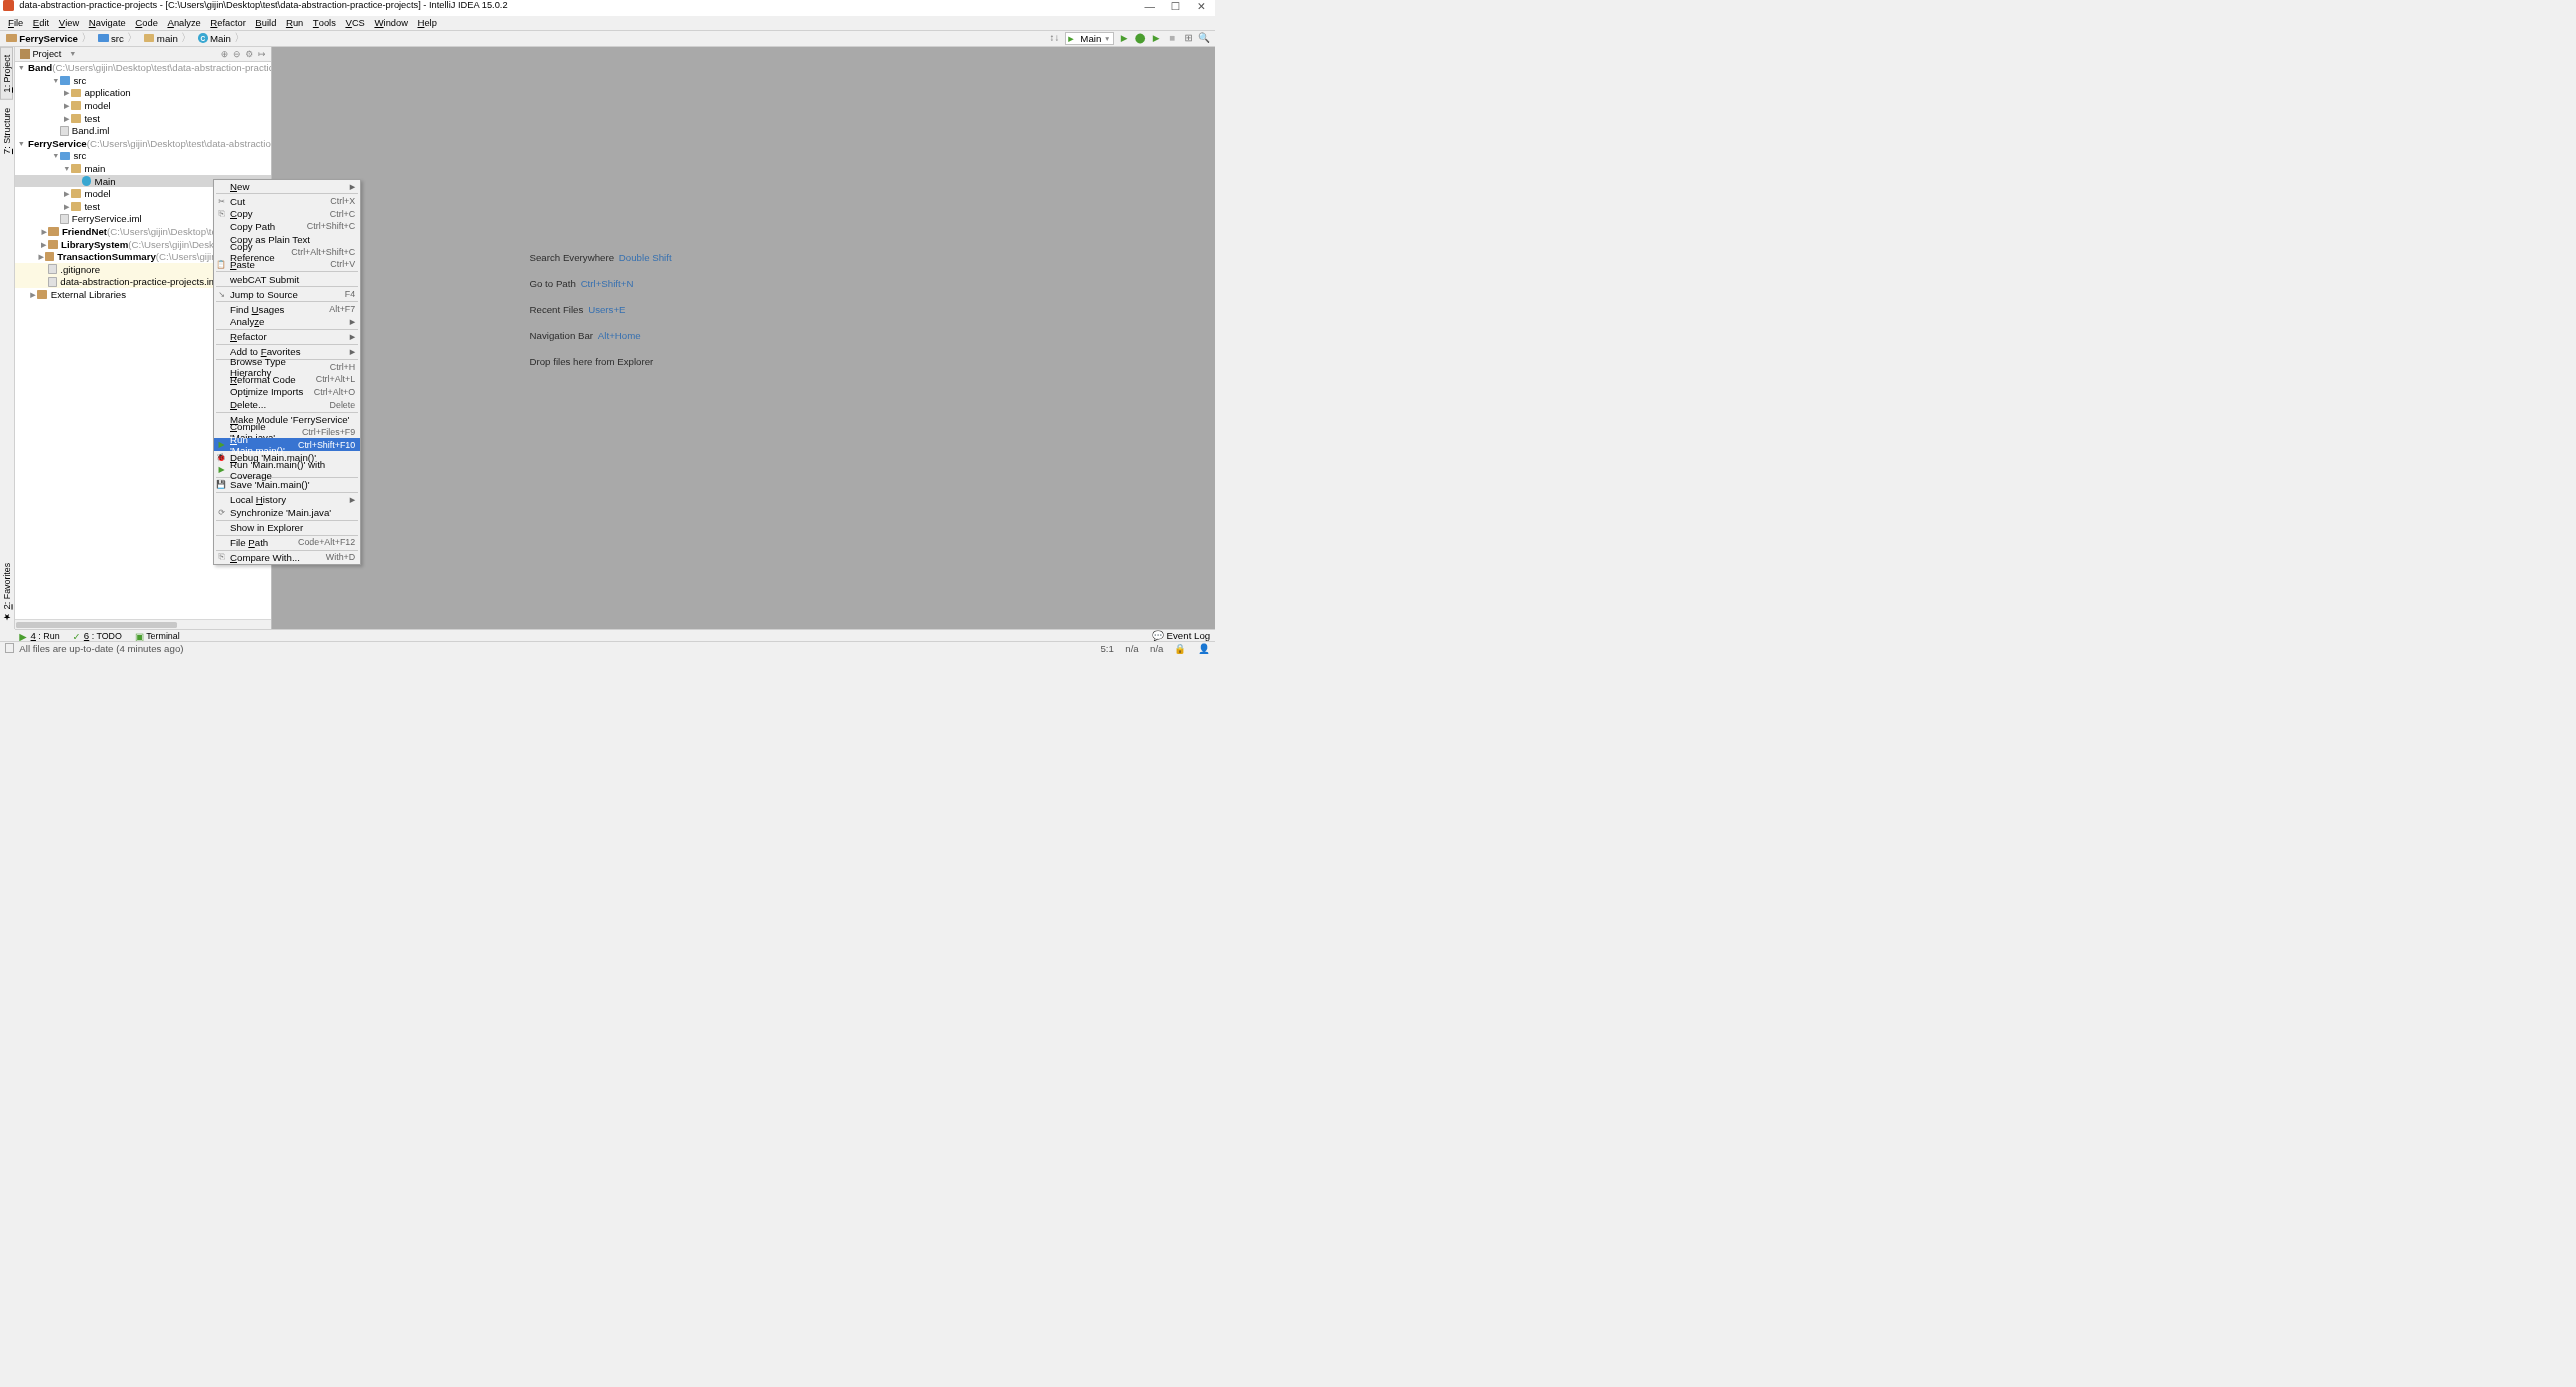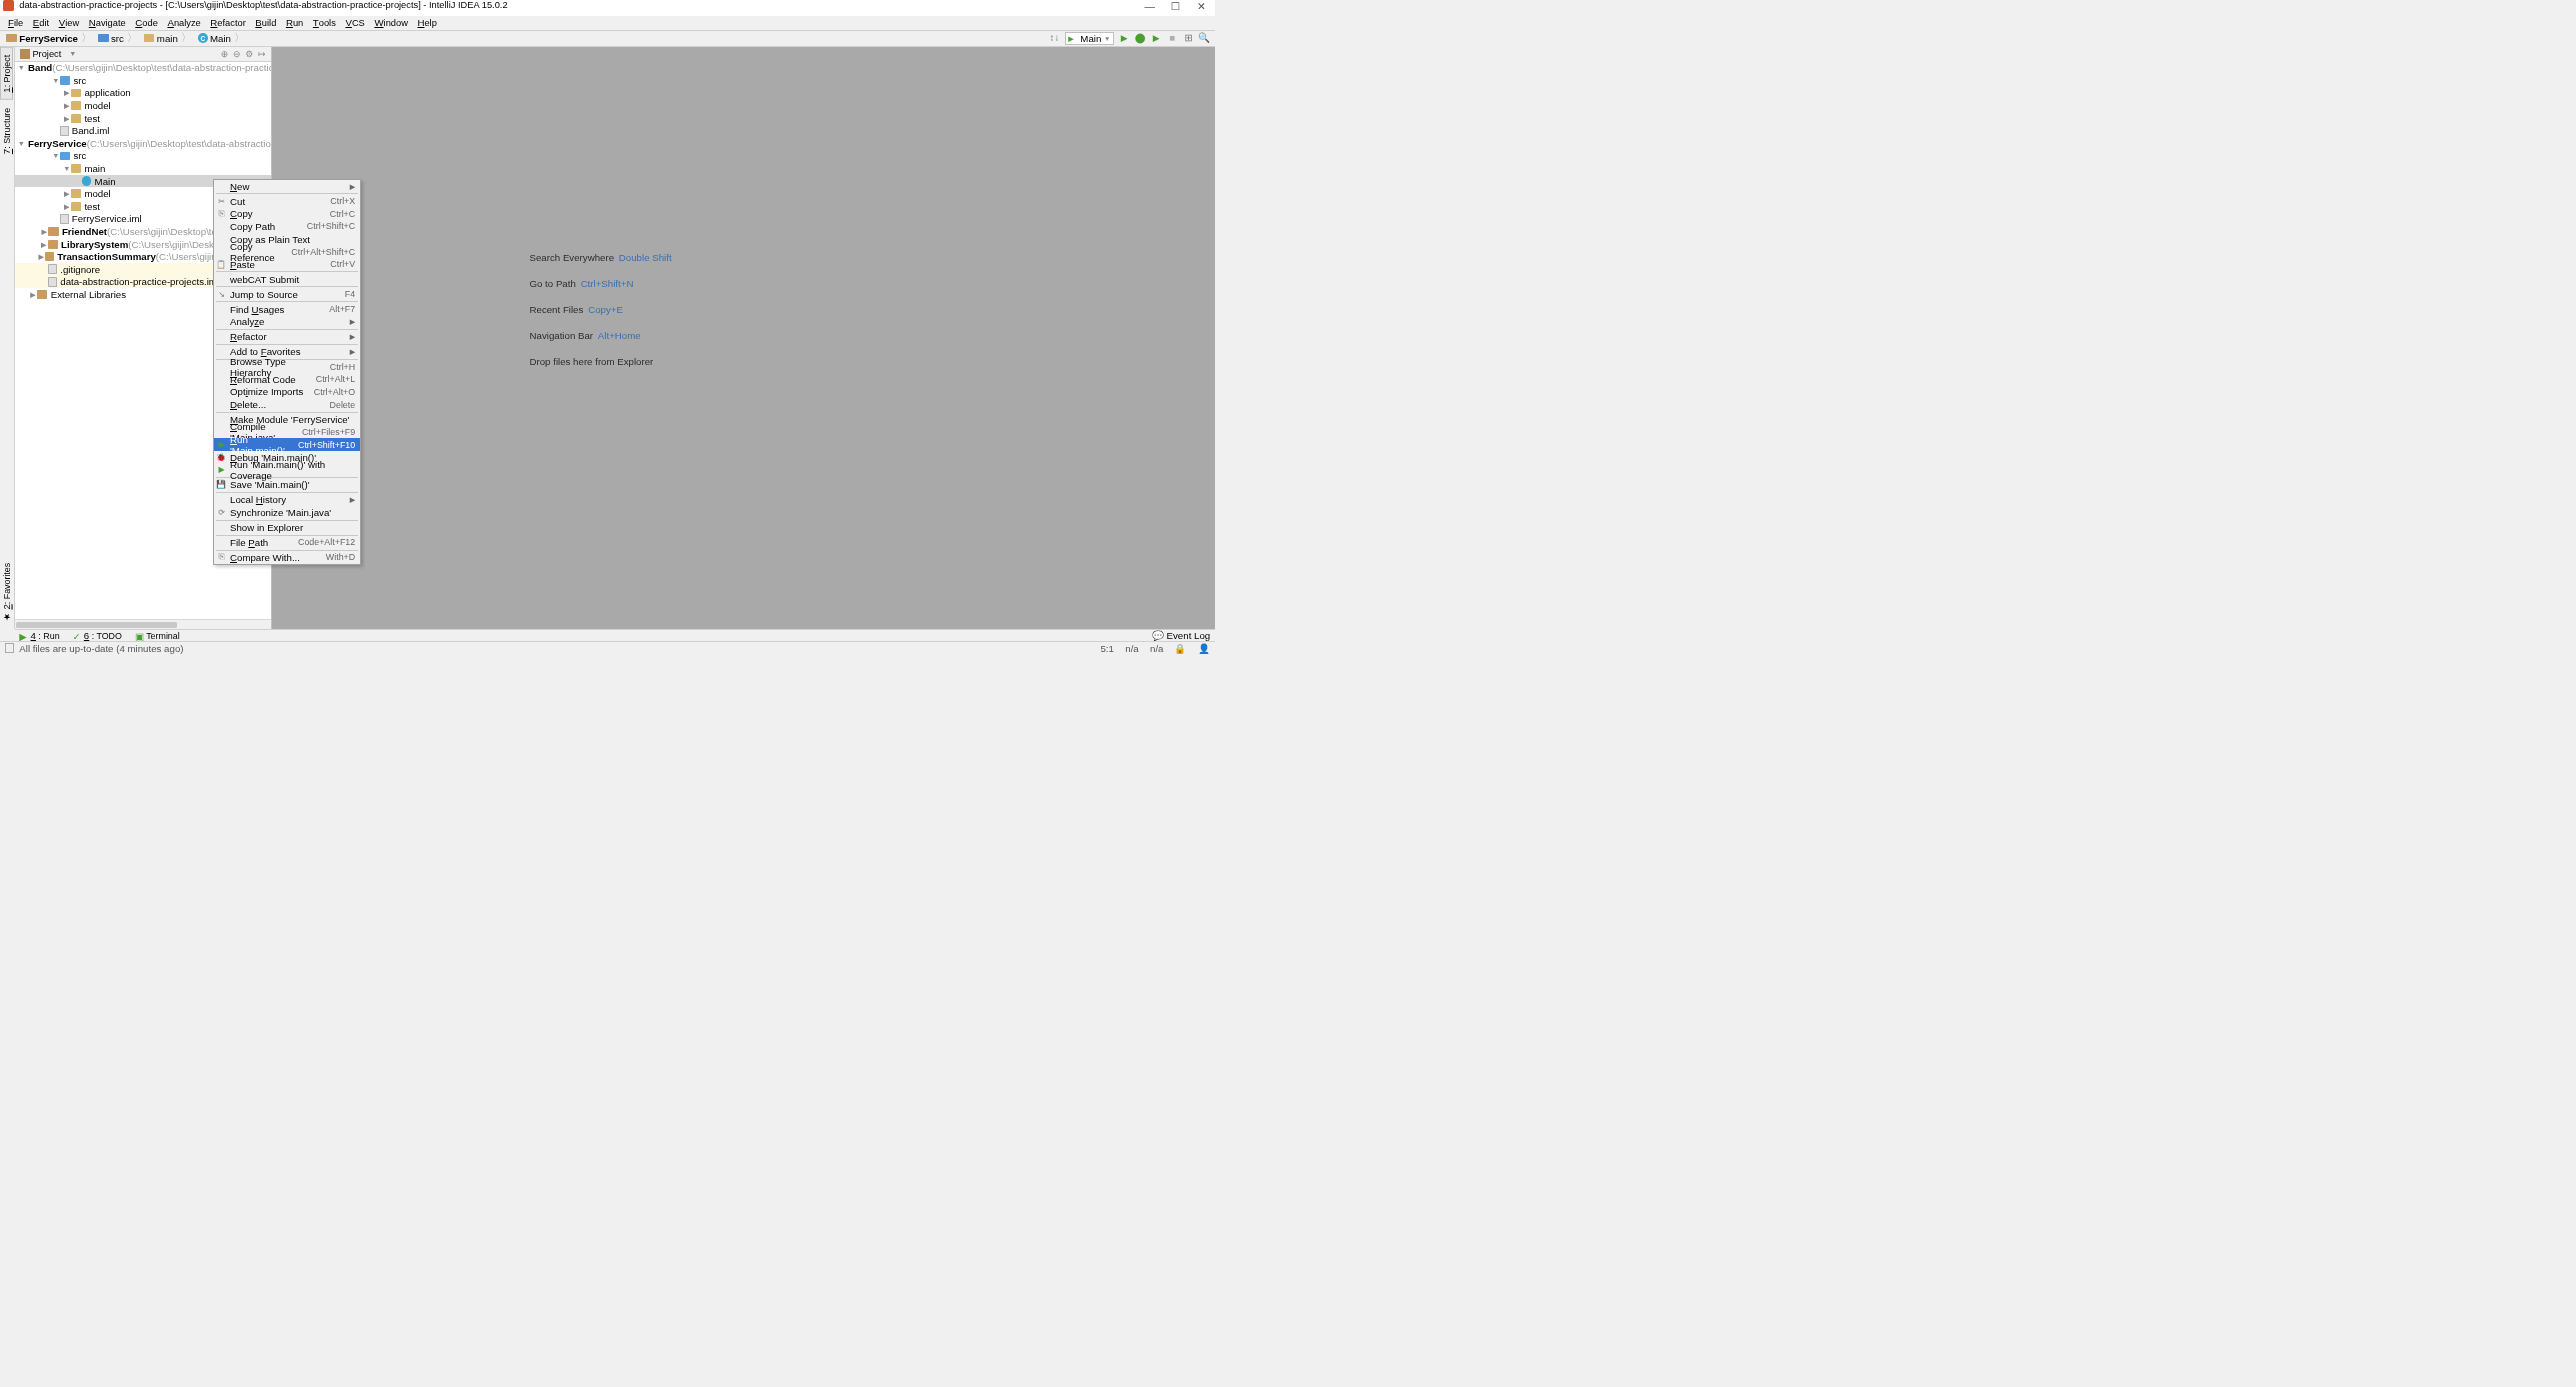--- a/index.html
+++ b/index.html
@@ -315,21 +315,21 @@
         <div class="hint-row">
           <span class="hint-label">Search Everywhere</span>
           <span class="hint-key">Double Shift</span>
         </div>
         <div class="hint-row">
           <span class="hint-label">Go to Path</span>
           <span class="hint-key">Ctrl+Shift+N</span>
         </div>
         <div class="hint-row">
           <span class="hint-label">Recent Files</span>
-          <span class="hint-key">Copy+E</span>
+          <span class="hint-key">Users+E</span>
         </div>
         <div class="hint-row">
           <span class="hint-label">Navigation Bar</span>
           <span class="hint-key">Alt+Home</span>
         </div>
         <div class="hint-row">
           <span class="hint-label">Drop files here from Explorer</span>
         </div>
       </div>
   </div>

